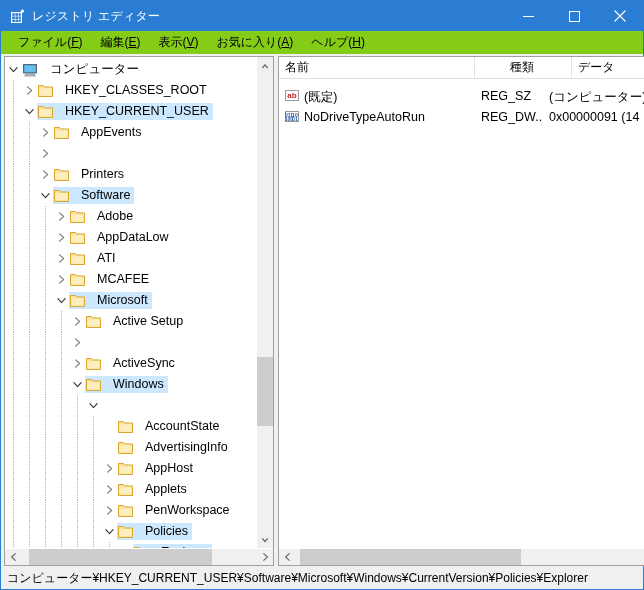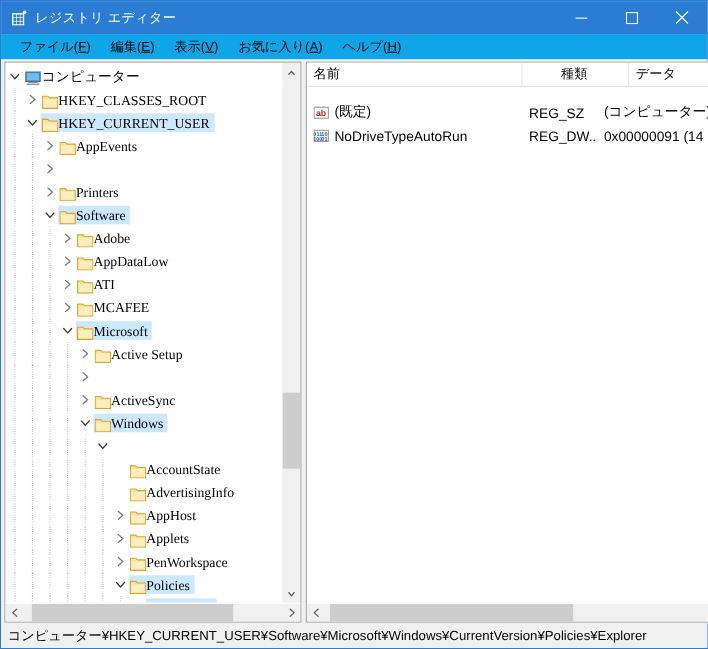--- a/index.html
+++ b/index.html
@@ -25,21 +25,21 @@
   .title-left{display:flex;align-items:center;padding-left:9px;gap:7px;}
   .app-icon{width:15px;height:15px;position:relative;display:block;}
   .title-text{font-size:12px;color:#fff;letter-spacing:.2px;white-space:nowrap;}
   .win-buttons{margin-left:auto;display:flex;height:30px;}
   .win-btn{
     width:46px;height:30px;display:flex;align-items:center;justify-content:center;
     color:#fff;
   }
   
   .menubar{
-    height:23px;background:#0ea5e9;display:flex;align-items:center;
+    height:23px;background:#84cc16;display:flex;align-items:center;
     padding-left:8px;flex:0 0 auto;
     border-bottom:0px solid #fff;
   }
   .menu-item{
     font-size:12px;color:#000;padding:2px 9px 3px 9px;white-space:nowrap;line-height:16px;
   }
   .menu-item u{text-decoration:underline;}
   
   .content{
     flex:1 1 auto;display:flex;background:#f0f0f0;
@@ -69,44 +69,43 @@
   .twisty svg{display:block;}
   .guide{
     width:16px;height:21px;flex:0 0 16px;position:relative;
   }
   .guide.line:after{
     content:"";position:absolute;left:8px;top:0;bottom:0;width:1px;
     background-image:linear-gradient(to bottom,#b4b4b4 1px,transparent 1px);
     background-size:1px 2px;
   }
   .lbl{
-    display:inline-flex;align-items:flex-end;gap:0;padding:0 4px 0 1px;height:17px;
+    display:inline-flex;align-items:center;gap:12px;padding:0 4px 0 1px;height:17px;
     border-radius:0;
-    font-family:Liberation Serif, serif;
   }
   .lbl.sel{background:#cce8ff;}
   .icon-folder{
     width:15px;height:13px;flex:0 0 15px;position:relative;display:block;
   }
   .icon-computer{width:16px;height:14px;flex:0 0 16px;position:relative;display:block;}
   .ntext{line-height:15px;}
   
   .lv-header{
     height:21px;flex:0 0 21px;display:flex;background:#fff;
     border-bottom:1px solid #e0e0e0;font-size:12px;color:#000;
   }
   .lv-h{
     display:flex;align-items:center;padding-left:6px;box-sizing:border-box;
     border-right:1px solid #e3e3e3;height:21px;overflow:hidden;
   }
   .lv-rows{flex:1 1 auto;overflow:hidden;background:#fff;}
   .lv-row{height:21px;display:flex;align-items:center;font-size:12.5px;color:#000;}
   .lv-c{
     box-sizing:border-box;padding-left:6px;overflow:hidden;white-space:nowrap;
-    display:flex;align-items:flex-end;gap:4px;height:21px;margin-top:19px;
+    display:flex;align-items:flex-start;gap:4px;height:21px;margin-top:19px;
   }
   .val-icon{width:15px;height:14px;flex:0 0 15px;display:block;position:relative;}
   
   .vsb{
     width:16px;flex:0 0 16px;background:#f0f0f0;border-left:1px solid #fff;
     display:flex;flex-direction:column;position:relative;
   }
   .sb-arrow{
     height:17px;flex:0 0 17px;display:flex;align-items:center;justify-content:center;
     color:#505050;background:#f0f0f0;

